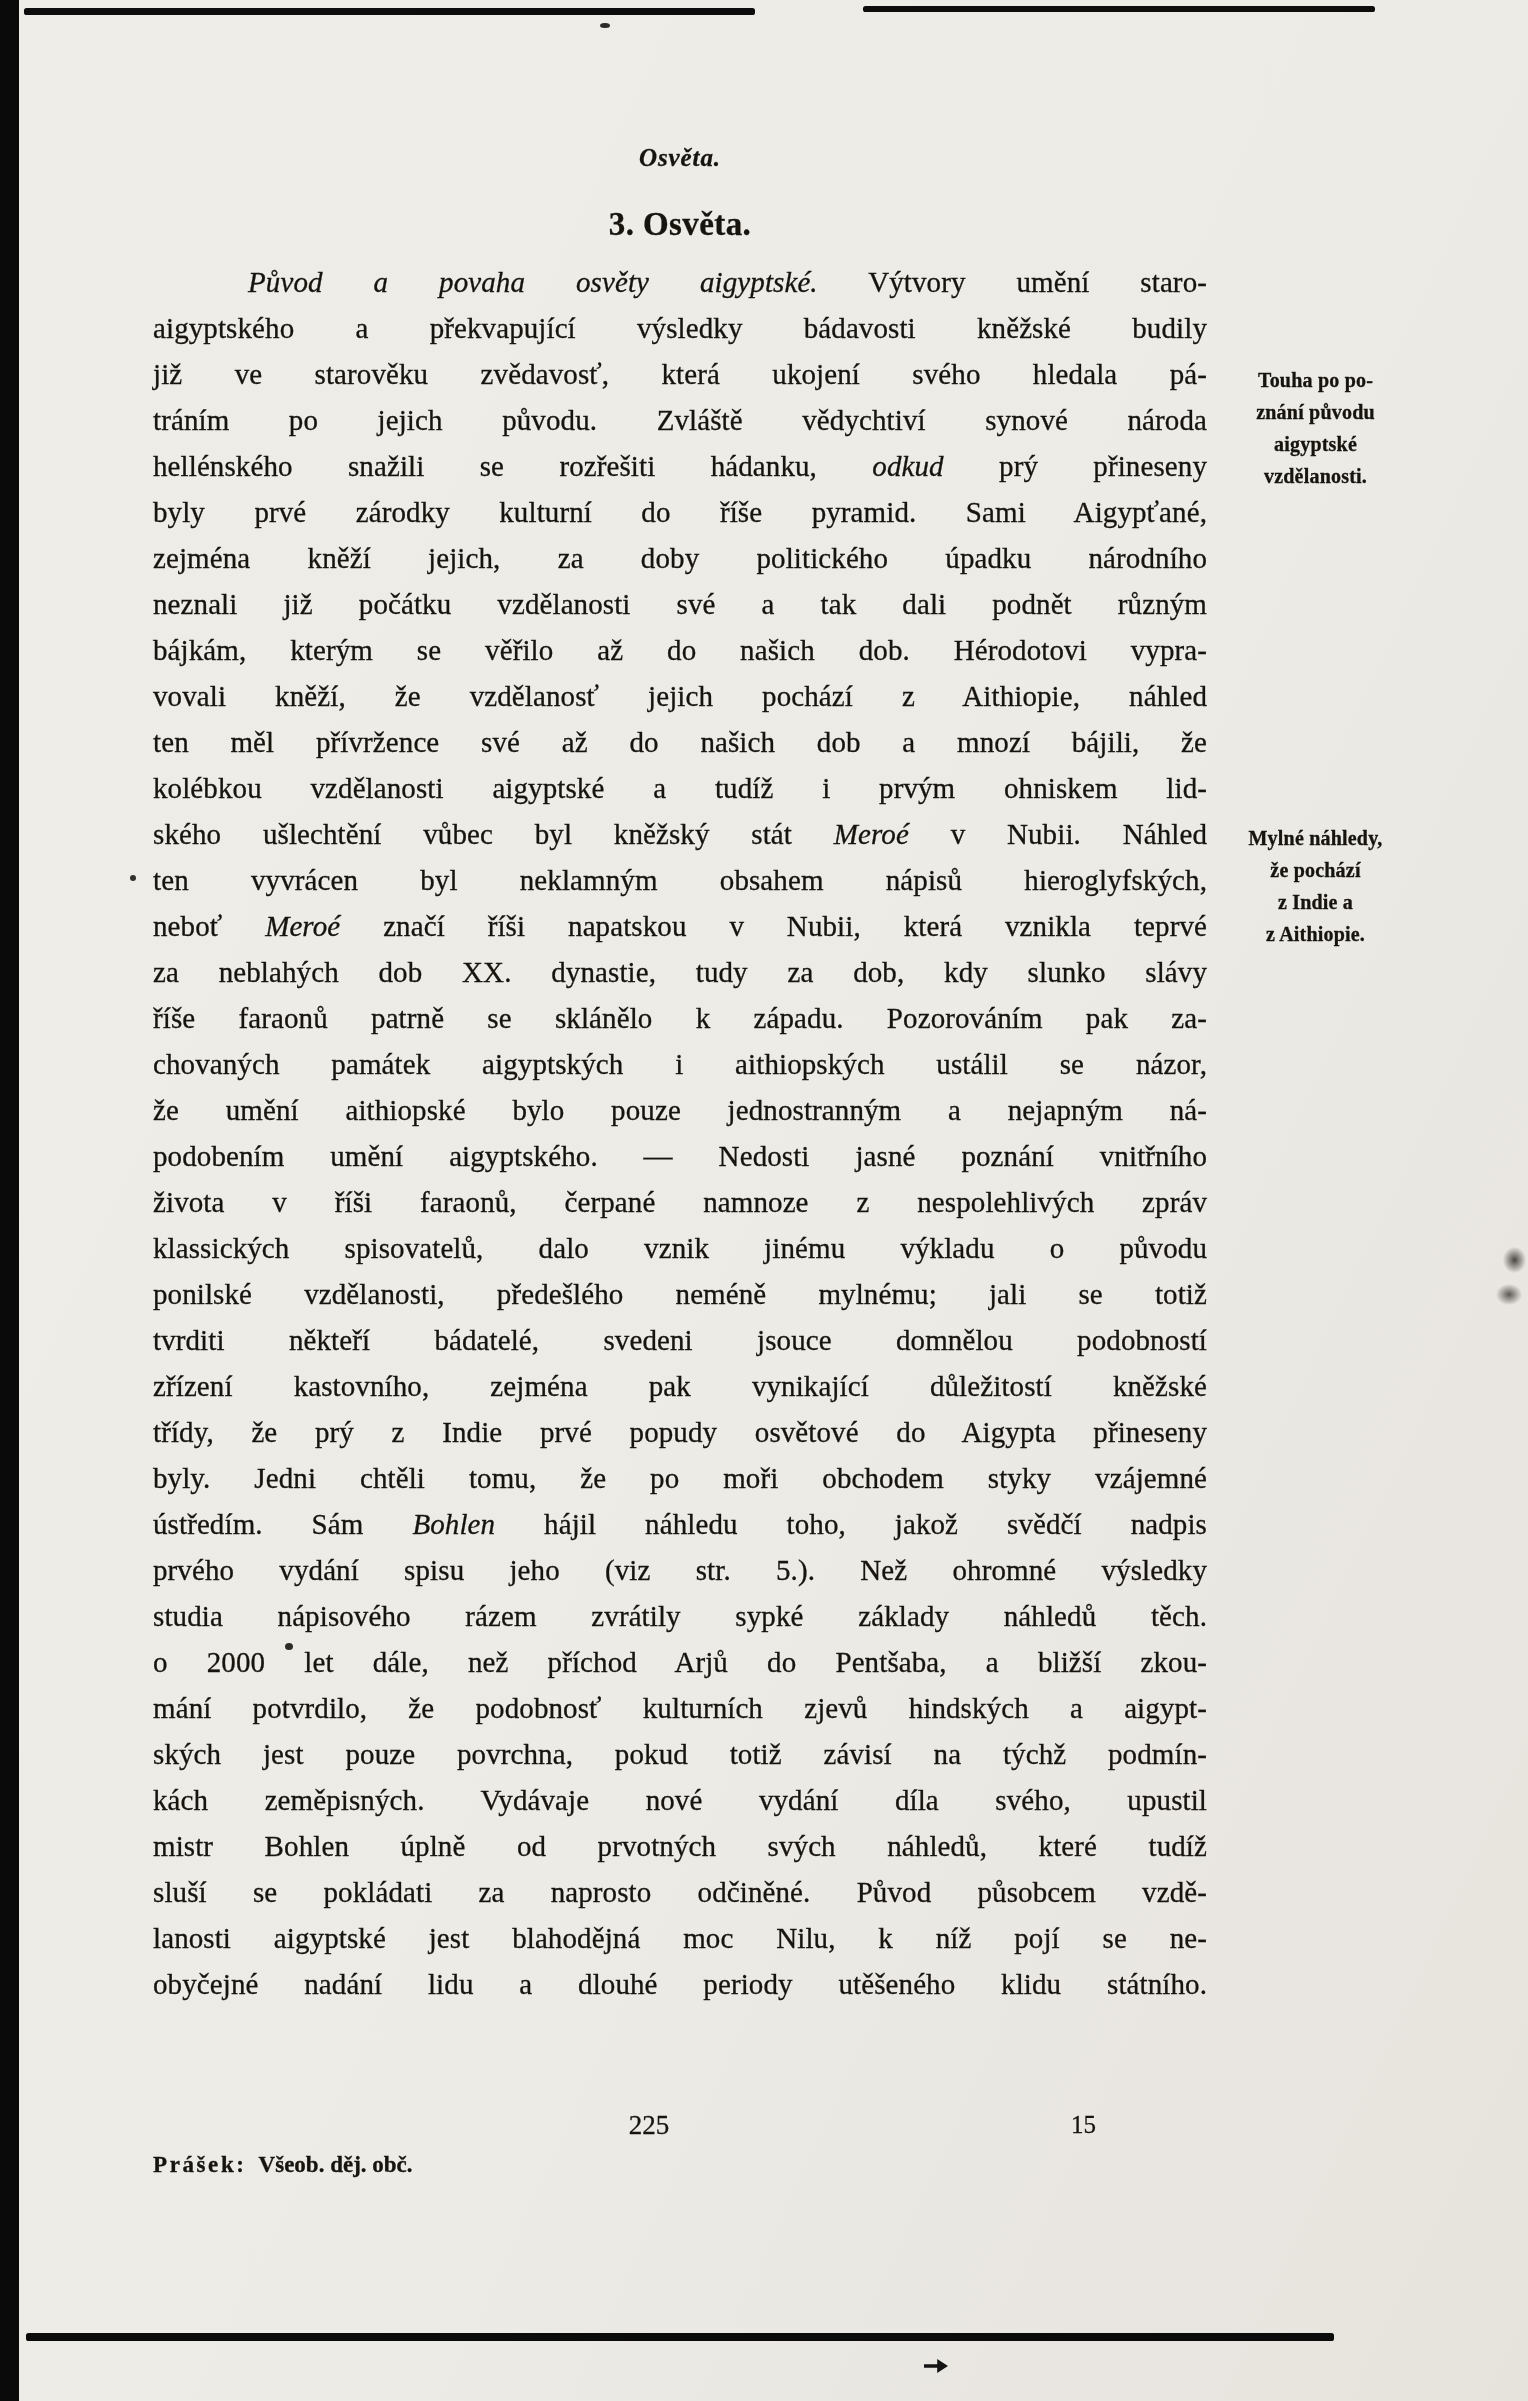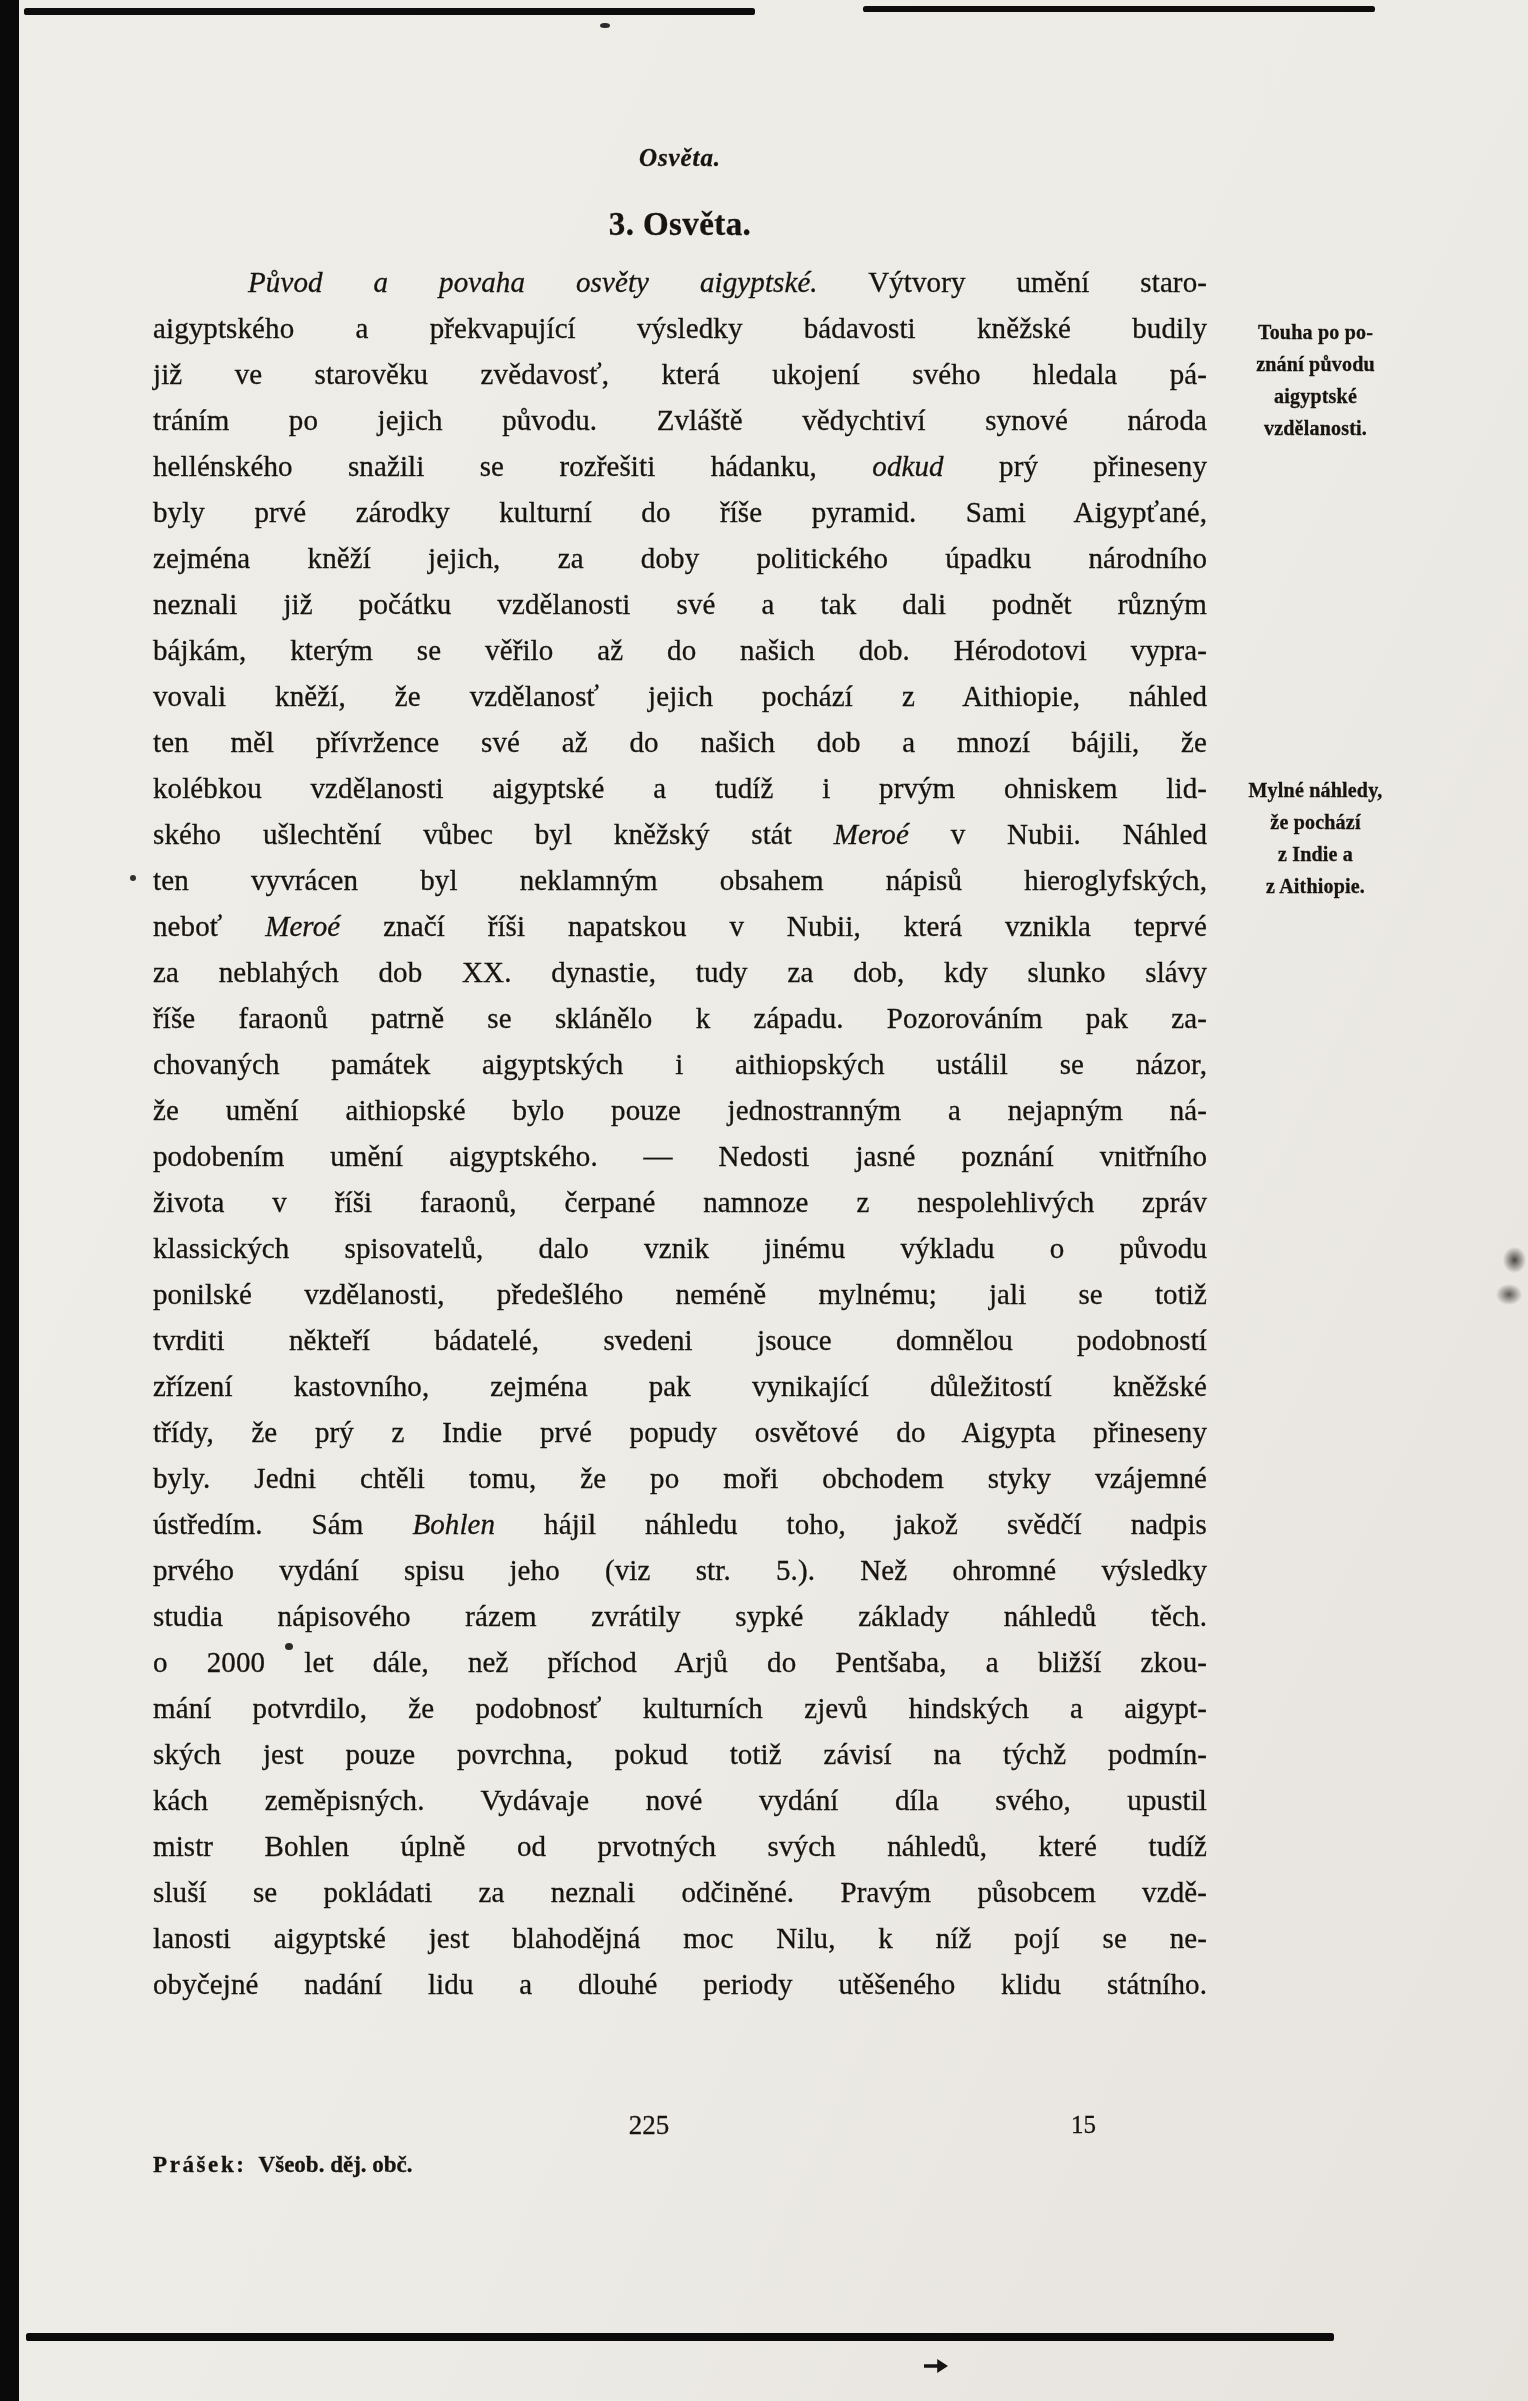--- a/index.html
+++ b/index.html
@@ -42,20 +42,21 @@
     position:absolute; left:153px; top:259px; width:1054px;
     font-size:29px; line-height:46px; word-spacing:1.3px; letter-spacing:0.1px;
   }
   .bline { text-align:justify; text-align-last:justify; }
   .bline.indent { text-indent:95px; }
 
   .margin-note {
     position:absolute; left:1228px; width:175px;
     font-size:20px; line-height:32px; text-align:center; font-weight:bold;
     letter-spacing:0.2px;
+    margin-top:48px;
   }
   .note-0 { top:316px; }
   .note-1 { top:774px; }
 
   .footer-left  { position:absolute; left:153px;  top:2112px; font-weight:bold; font-size:23px;margin-top:40px; }
   .footer-left .publisher { letter-spacing:2.6px; margin-right:12px; }
   .footer-page  { position:absolute; left:649px;  top:2110px; transform:translateX(-50%); font-size:27px; }
   .footer-sheet { position:absolute; left:1071px; top:2111px; font-size:25px; }
 </style>
 </head>
@@ -106,21 +107,21 @@
       <div class="bline">třídy, že prý z Indie prvé popudy osvětové do Aigypta přineseny</div>
       <div class="bline">byly. Jedni chtěli tomu, že po moři obchodem styky vzájemné</div>
       <div class="bline">ústředím. Sám <i>Bohlen</i> hájil náhledu toho, jakož svědčí nadpis</div>
       <div class="bline">prvého vydání spisu jeho (viz str. 5.). Než ohromné výsledky</div>
       <div class="bline">studia nápisového rázem zvrátily sypké základy náhledů těch.</div>
       <div class="bline">o 2000 let dále, než příchod Arjů do Pentšaba, a bližší zkou-</div>
       <div class="bline">mání potvrdilo, že podobnosť kulturních zjevů hindských a aigypt-</div>
       <div class="bline">ských jest pouze povrchna, pokud totiž závisí na týchž podmín-</div>
       <div class="bline">kách zeměpisných. Vydávaje nové vydání díla svého, upustil</div>
       <div class="bline">mistr Bohlen úplně od prvotných svých náhledů, které tudíž</div>
-      <div class="bline">sluší se pokládati za neznali odčiněné. Pravým působcem vzdě-</div>
+      <div class="bline">sluší se pokládati za naprosto odčiněné. Původ působcem vzdě-</div>
       <div class="bline">lanosti aigyptské jest blahodějná moc Nilu, k níž pojí se ne-</div>
       <div class="bline">obyčejné nadání lidu a dlouhé periody utěšeného klidu státního.</div>
     </div>
 
   <div class="margin-note note-0">
       <div class="nline">Touha po po-</div>
       <div class="nline">znání původu</div>
       <div class="nline">aigyptské</div>
       <div class="nline">vzdělanosti.</div>
     </div>

